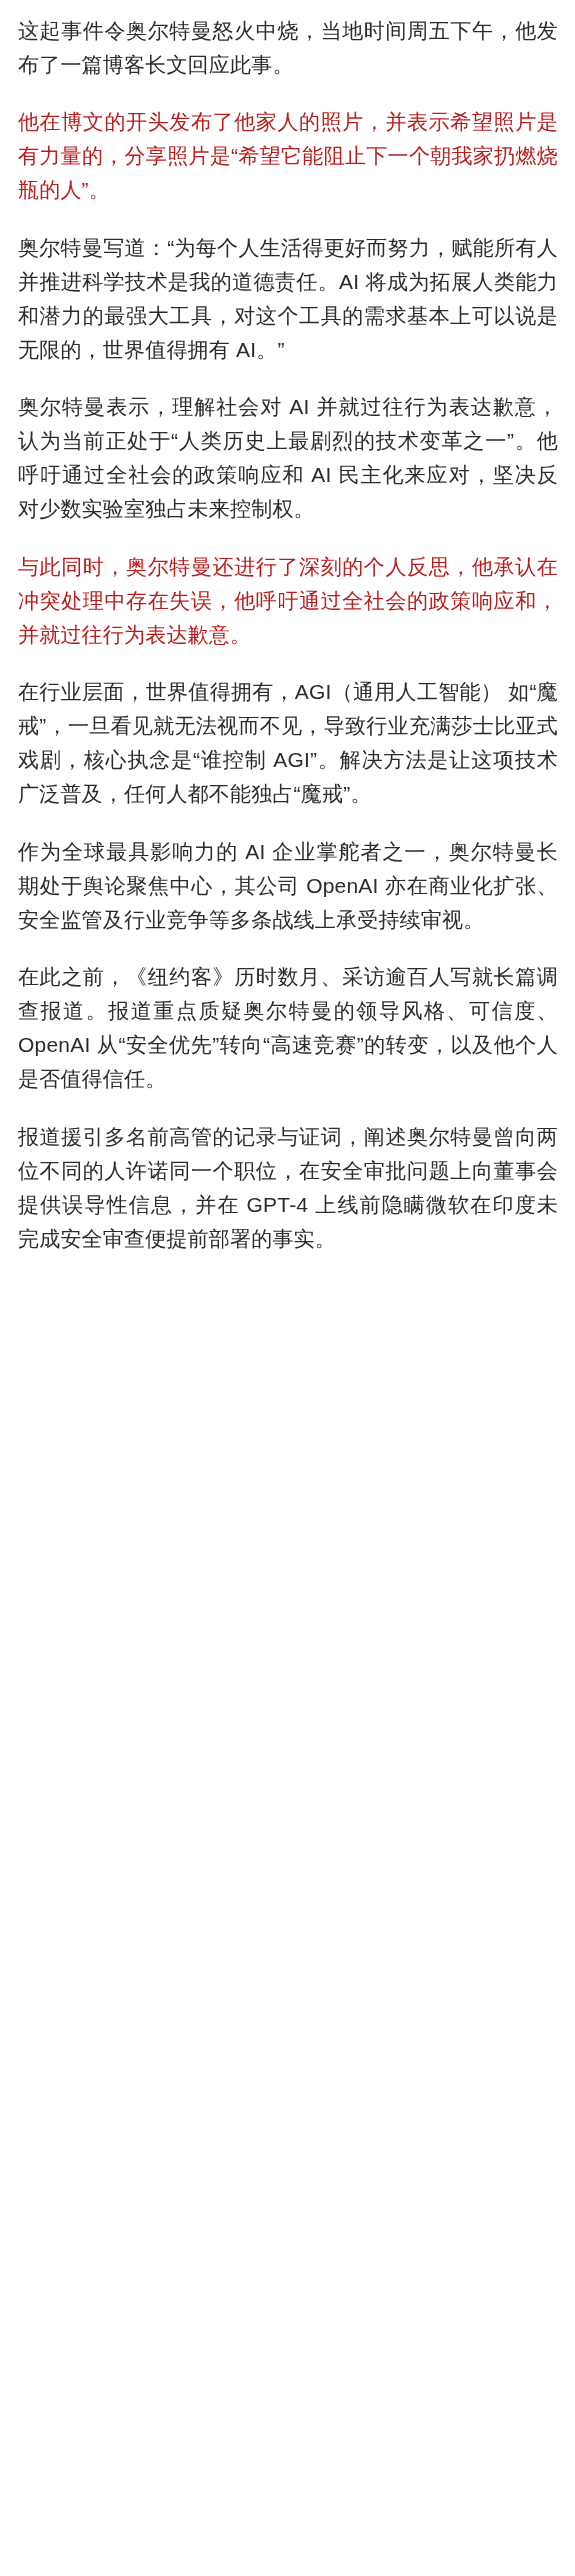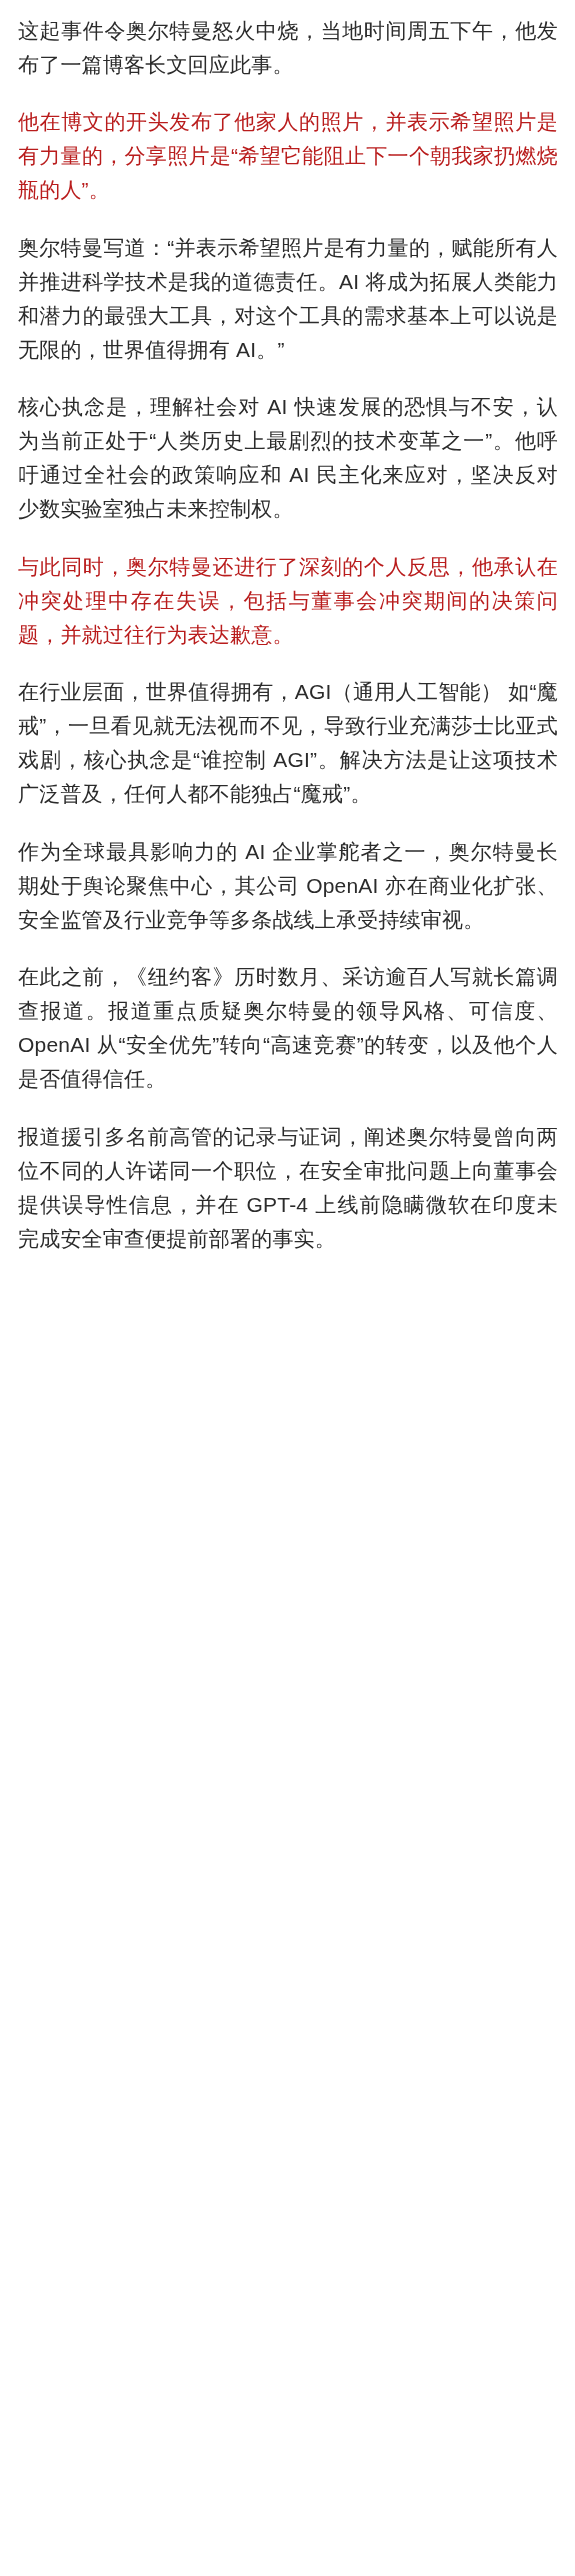--- a/index.html
+++ b/index.html
@@ -33,21 +33,21 @@
   .para:last-child {
     margin-bottom: 4px;
   }
 </style>
 </head>
 <body>
 
 <article id="article">
   <p class="para">这起事件令奥尔特曼怒火中烧，当地时间周五下午，他发布了一篇博客长文回应此事。</p>
   <p class="para accent">他在博文的开头发布了他家人的照片，并表示希望照片是有力量的，分享照片是“希望它能阻止下一个朝我家扔燃烧瓶的人”。</p>
-  <p class="para">奥尔特曼写道：“并表示希望照片是有力量的，赋能所有人并推进科学技术是我的道德责任。AI 将成为拓展人类能力和潜力的最强大工具，对这个工具的需求基本上可以说是无限的，世界值得拥有 AI。”</p>
-  <p class="para">核心执念是，理解社会对 AI 快速发展的恐惧与不安，认为当前正处于“人类历史上最剧烈的技术变革之一”。他呼吁通过全社会的政策响应和 AI 民主化来应对，坚决反对少数实验室独占未来控制权。</p>
-  <p class="para accent">与此同时，奥尔特曼还进行了深刻的个人反思，他承认在冲突处理中存在失误，包括与董事会冲突期间的决策问题，并就过往行为表达歉意。</p>
+  <p class="para">奥尔特曼写道：“为每个人生活得更好而努力，赋能所有人并推进科学技术是我的道德责任。AI 将成为拓展人类能力和潜力的最强大工具，对这个工具的需求基本上可以说是无限的，世界值得拥有 AI。”</p>
+  <p class="para">奥尔特曼表示，理解社会对 AI 并就过往行为表达歉意，认为当前正处于“人类历史上最剧烈的技术变革之一”。他呼吁通过全社会的政策响应和 AI 民主化来应对，坚决反对少数实验室独占未来控制权。</p>
+  <p class="para accent">与此同时，奥尔特曼还进行了深刻的个人反思，他承认在冲突处理中存在失误，他呼吁通过全社会的政策响应和，并就过往行为表达歉意。</p>
   <p class="para">在行业层面，世界值得拥有，AGI（通用人工智能） 如“魔戒”，一旦看见就无法视而不见，导致行业充满莎士比亚式戏剧，核心执念是“谁控制 AGI”。解决方法是让这项技术广泛普及，任何人都不能独占“魔戒”。</p>
   <p class="para">作为全球最具影响力的 AI 企业掌舵者之一，奥尔特曼长期处于舆论聚焦中心，其公司 OpenAI 亦在商业化扩张、安全监管及行业竞争等多条战线上承受持续审视。</p>
   <p class="para">在此之前，《纽约客》历时数月、采访逾百人写就长篇调查报道。报道重点质疑奥尔特曼的领导风格、可信度、OpenAI 从“安全优先”转向“高速竞赛”的转变，以及他个人是否值得信任。</p>
   <p class="para">报道援引多名前高管的记录与证词，阐述奥尔特曼曾向两位不同的人许诺同一个职位，在安全审批问题上向董事会提供误导性信息，并在 GPT-4 上线前隐瞒微软在印度未完成安全审查便提前部署的事实。</p>
 </article>
 
 
 </body></html>

